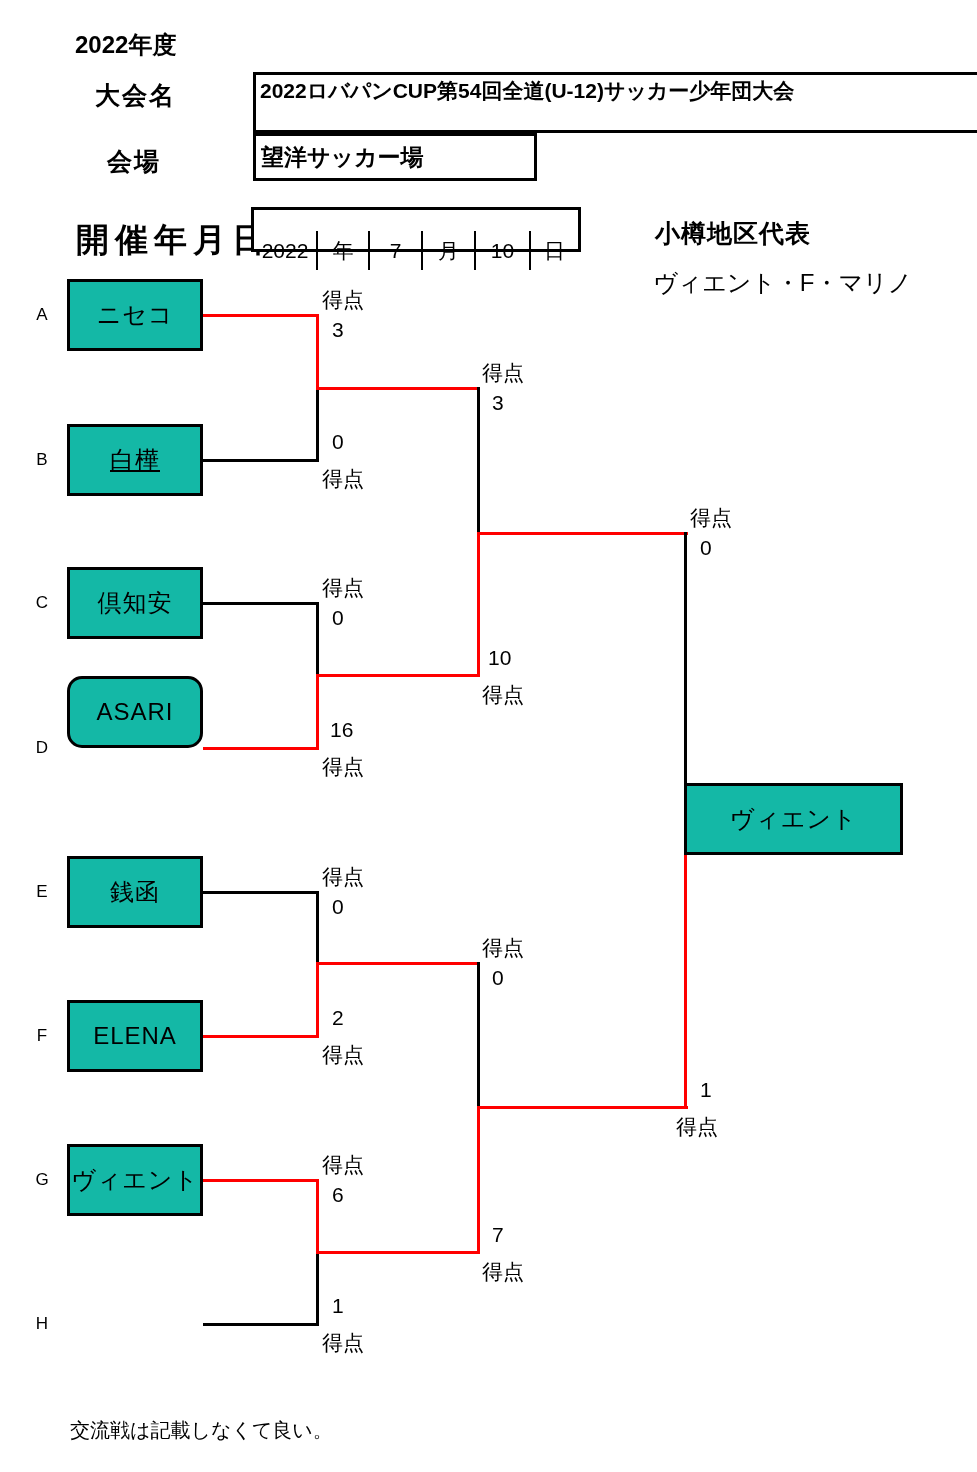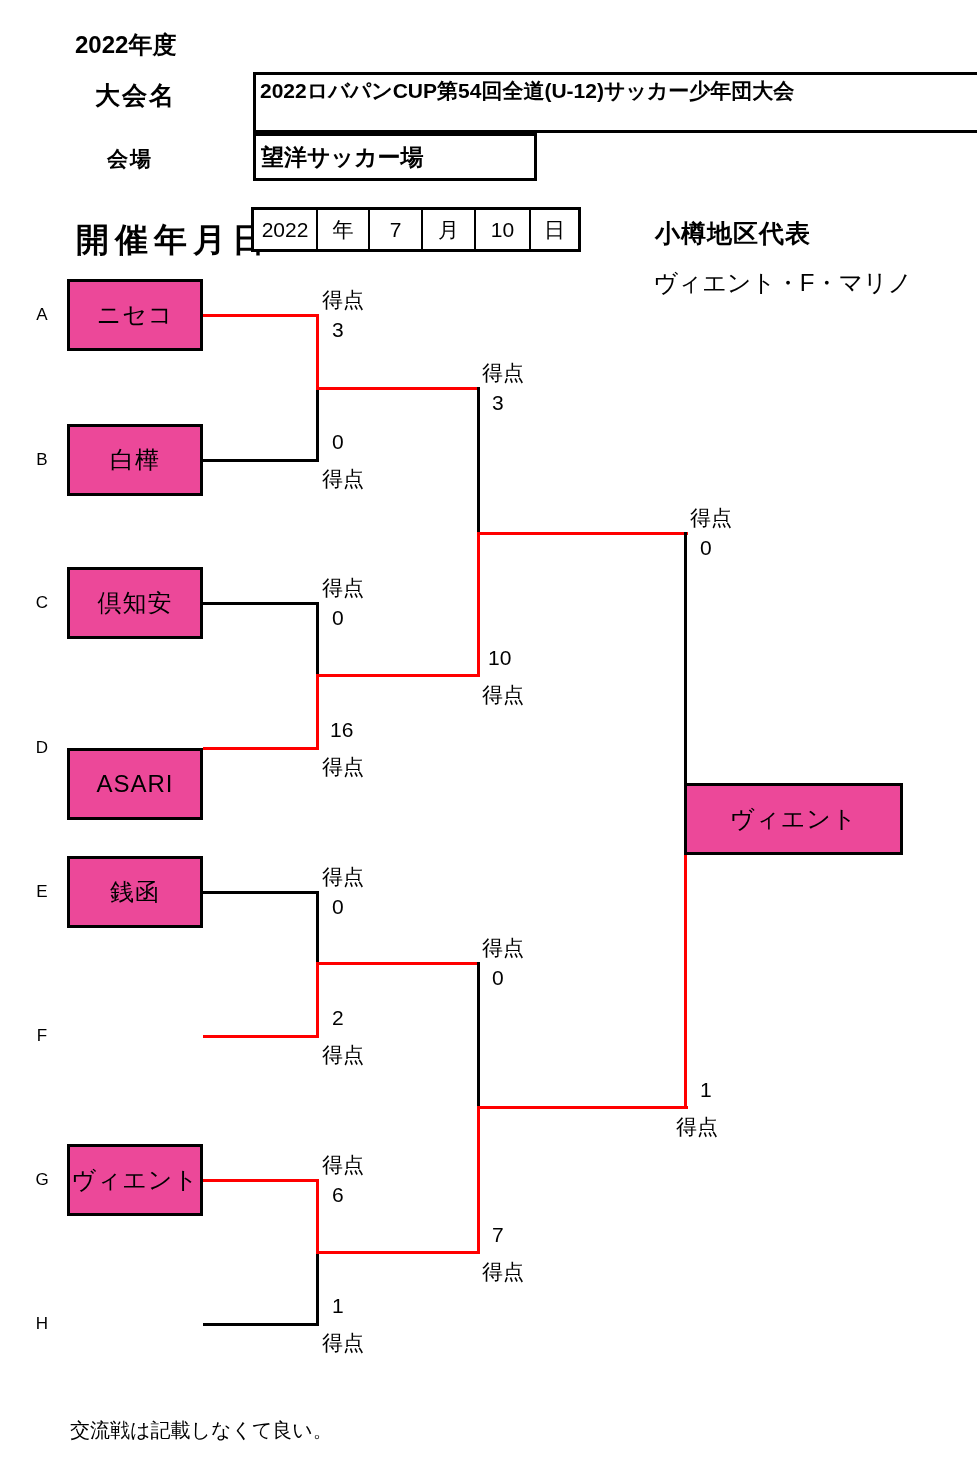--- a/index.html
+++ b/index.html
@@ -7,21 +7,21 @@
     position:relative;width:977px;height:1472px;background:#ffffff;
     font-family:"Liberation Sans","DejaVu Sans",sans-serif;color:#000;
     overflow:hidden;
   }
   .abs{position:absolute;}
   .hl{position:absolute;height:3px;background:#000;}
   .vl{position:absolute;width:3px;background:#000;}
   .red{background:#ff0000;}
   .box{
     position:absolute;border:3px solid #000;box-sizing:border-box;
-    display:flex;align-items:center;justify-content:center;background:#ec4899;
+    display:flex;align-items:center;justify-content:center;background:#14b8a6;
   }
   .team-box{left:67px;width:136px;height:72px;font-size:24px;letter-spacing:1px;}
   .seed{position:absolute;left:30px;width:24px;text-align:center;font-size:17px;}
   .score{position:absolute;font-size:21px;white-space:nowrap;}
   .hdr-bold{position:absolute;font-weight:bold;white-space:nowrap;}
   .namebox{
     position:absolute;left:253px;top:72px;width:788px;height:61px;
     border:3px solid #000;box-sizing:border-box;padding:2px 4px;
     font-weight:bold;font-size:21px;line-height:27px;white-space:nowrap;overflow:hidden;
   }
@@ -29,40 +29,40 @@
     position:absolute;left:253px;top:133px;width:284px;height:48px;
     border:3px solid #000;box-sizing:border-box;display:flex;align-items:center;
     padding-left:5px;font-weight:bold;font-size:23px;
   }
   .datetable{
     position:absolute;left:251px;top:207px;height:45px;
     border:3px solid #000;box-sizing:border-box;display:flex;background:#fff;
   }
   .datetable .cell{
     height:39px;line-height:39px;text-align:center;font-size:21px;
-    border-right:2px solid #000;box-sizing:border-box;
+    border-right:2px solid #000;box-sizing:border-box;margin-top:21px;
   }
   .datetable .cell:last-child{border-right:none;}
   .champ-label{position:absolute;left:684px;top:748px;width:219px;text-align:center;font-size:24px;}
   .champ-box{left:684px;top:783px;width:219px;height:72px;font-size:24px;letter-spacing:1px;}
   .footnote{position:absolute;left:70px;top:1417px;font-size:20px;}
 </style>
 </head>
 <body>
 
 <div class="page">
 
   <div class="hdr-bold" style="left:75px;top:29px;font-size:24px;">2022年度</div>
 
   <div class="hdr-bold" style="left:95px;top:79px;font-size:25px;letter-spacing:2px;">大会名</div>
   <div class="namebox">
     <div>2022ロバパンCUP第54回全道(U-12)サッカー少年団大会</div>
   </div>
 
-  <div class="hdr-bold" style="left:107px;top:145px;font-size:21px;letter-spacing:2px;">会場</div>
+  <div class="hdr-bold" style="left:107px;top:145px;font-size:25px;letter-spacing:2px;">会場</div>
   <div class="venuebox">
     <span>望洋サッカー場</span>
   </div>
 
   <div class="hdr-bold" style="left:76px;top:218px;font-size:33px;letter-spacing:6px;">開催年月日</div>
   <div class="datetable">
     <div class="cell" style="width:64px;">2022</div>
     <div class="cell" style="width:52px;">年</div>
     <div class="cell" style="width:53px;">7</div>
     <div class="cell" style="width:53px;">月</div>
@@ -78,31 +78,34 @@
   <div class="seed" style="top:593px;">C</div>
   <div class="seed" style="top:738px;">D</div>
   <div class="seed" style="top:882px;">E</div>
   <div class="seed" style="top:1026px;">F</div>
   <div class="seed" style="top:1170px;">G</div>
   <div class="seed" style="top:1314px;">H</div>
 
   <div class="box team-box" style="top:279px;">
       <span>ニセコ</span>
     </div>
-  <div class="box team-box" style="top:424px;">
+  <div class="box team-box" style="top:424px;text-decoration:underline;">
       <span>白樺</span>
     </div>
   <div class="box team-box" style="top:567px;">
       <span>倶知安</span>
     </div>
-  <div class="box team-box" style="top:748px;">
+  <div class="box team-box" style="top:676px;border-radius:15px;">
       <span>ASARI</span>
     </div>
   <div class="box team-box" style="top:856px;">
       <span>銭函</span>
+    </div>
+  <div class="box team-box" style="top:1000px;">
+      <span>ELENA</span>
     </div>
   <div class="box team-box" style="top:1144px;">
       <span>ヴィエント</span>
     </div>
 
   <div class="hl red" style="left:203px;top:314px;width:115px;"></div>
   <div class="hl" style="left:203px;top:459px;width:115px;"></div>
   <div class="hl" style="left:203px;top:602px;width:115px;"></div>
   <div class="hl red" style="left:203px;top:747px;width:115px;"></div>
   <div class="hl" style="left:203px;top:891px;width:115px;"></div>

